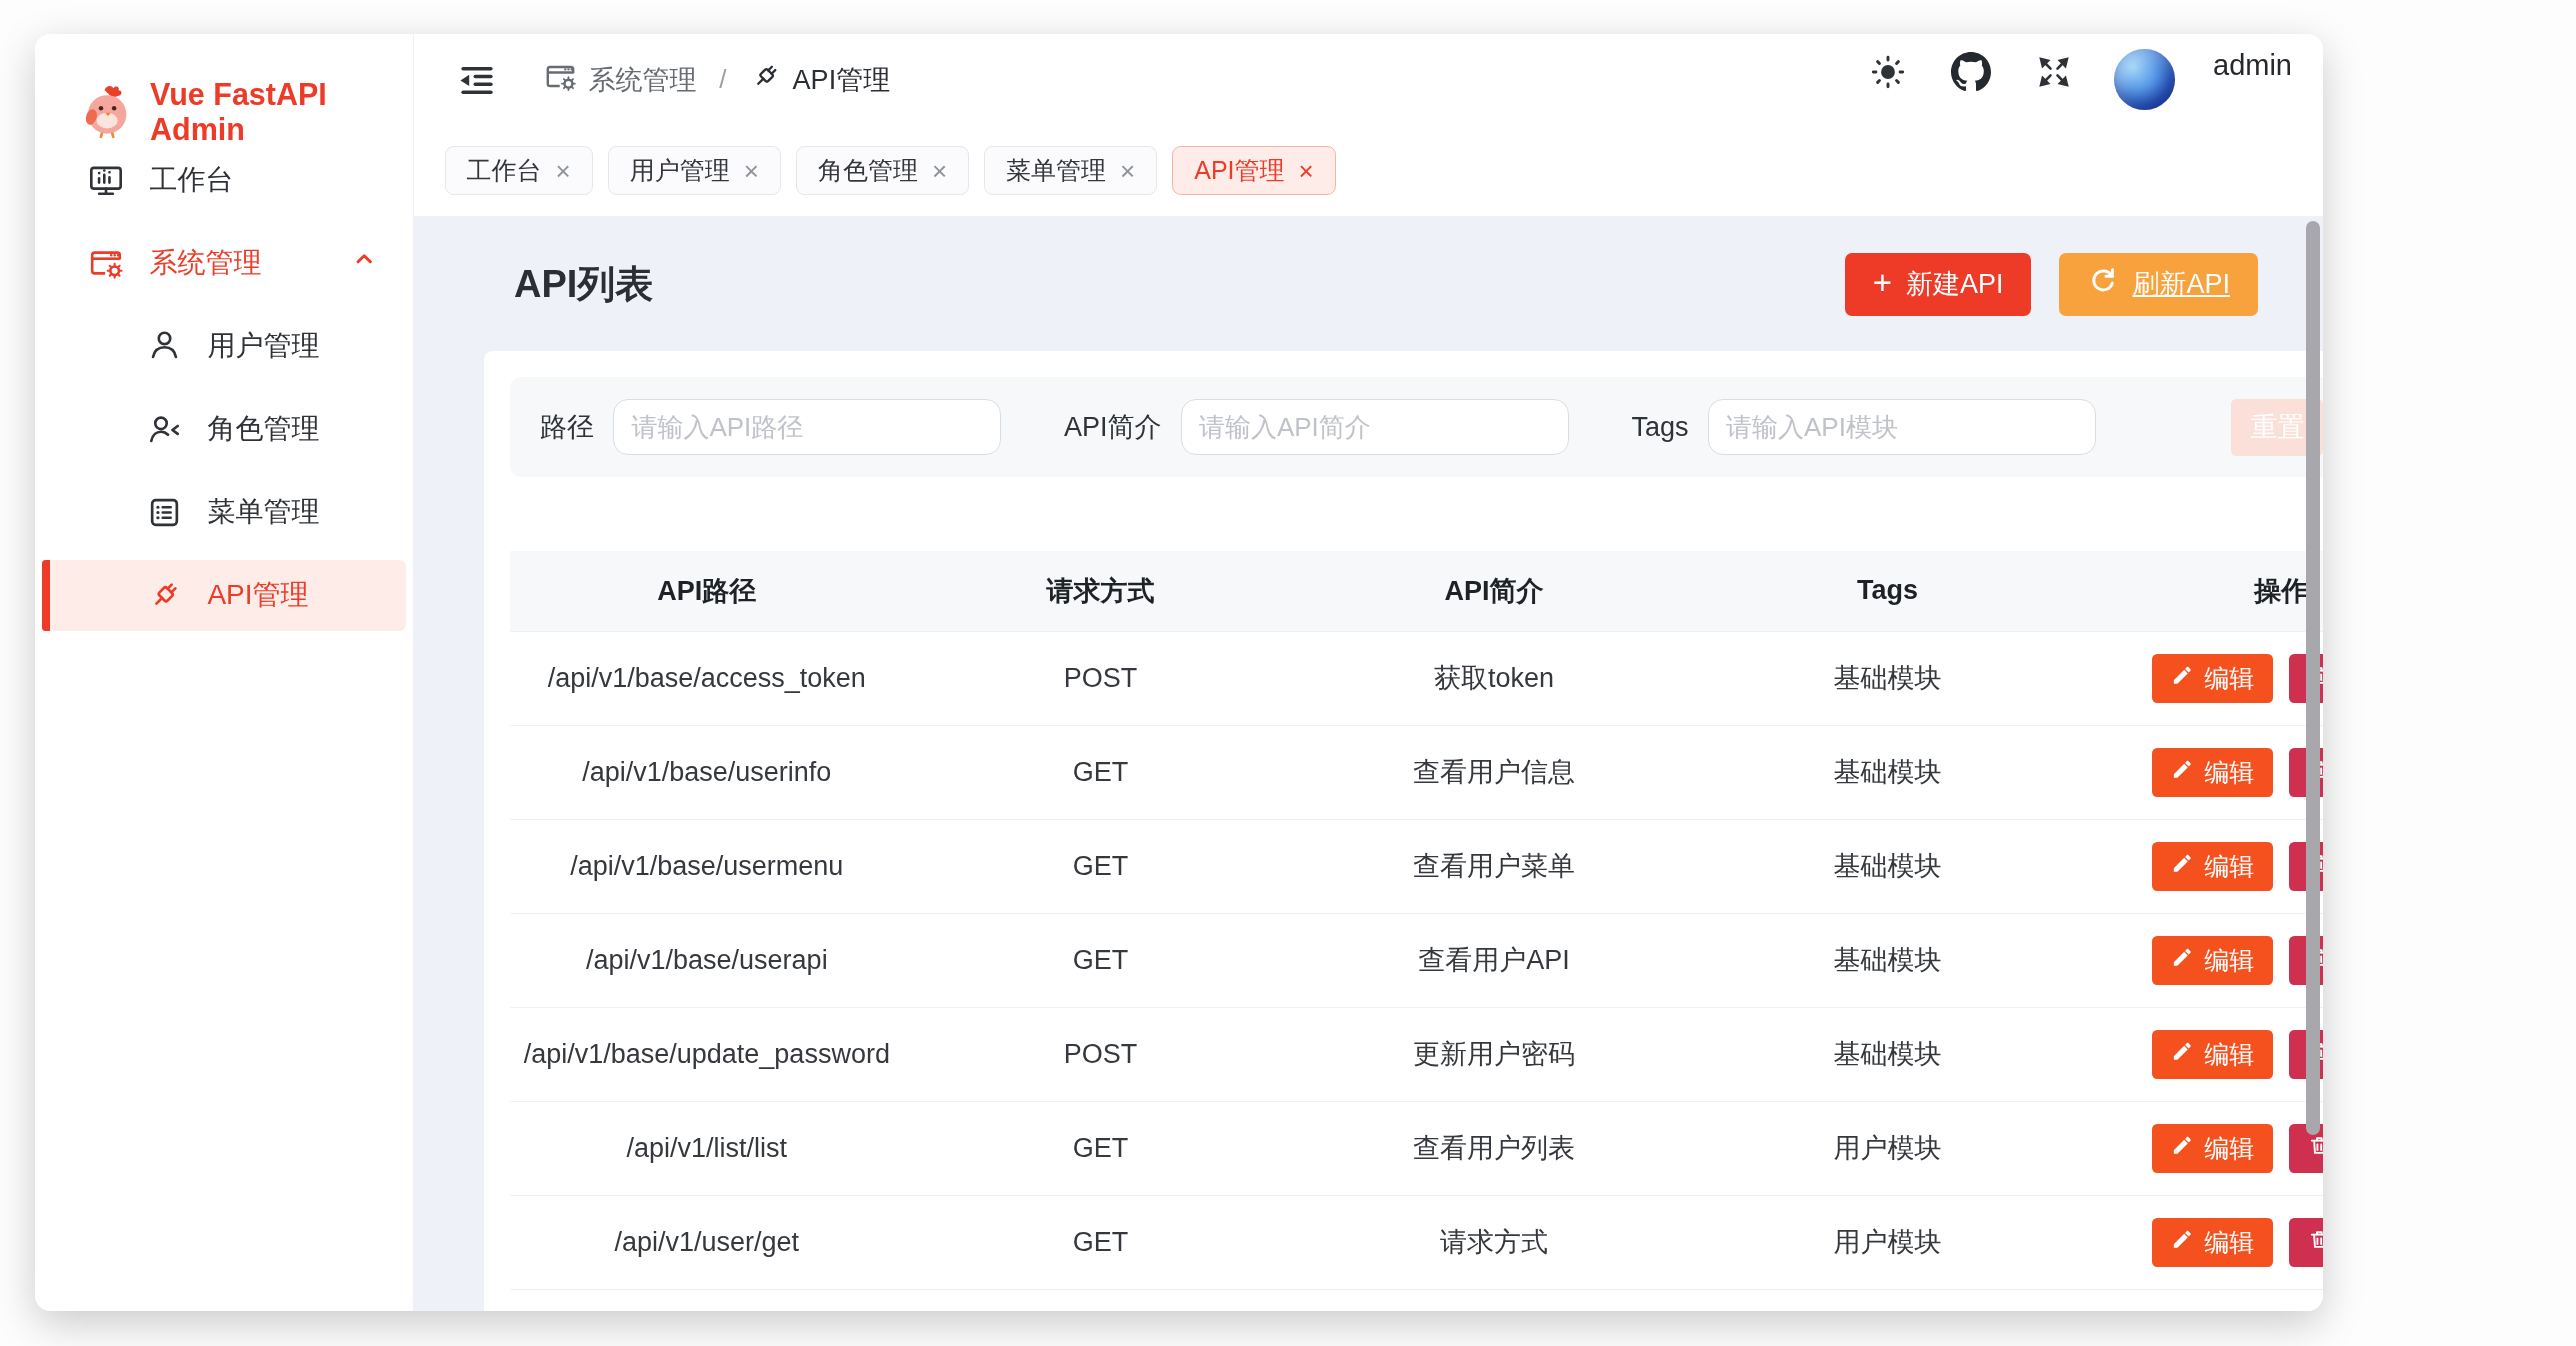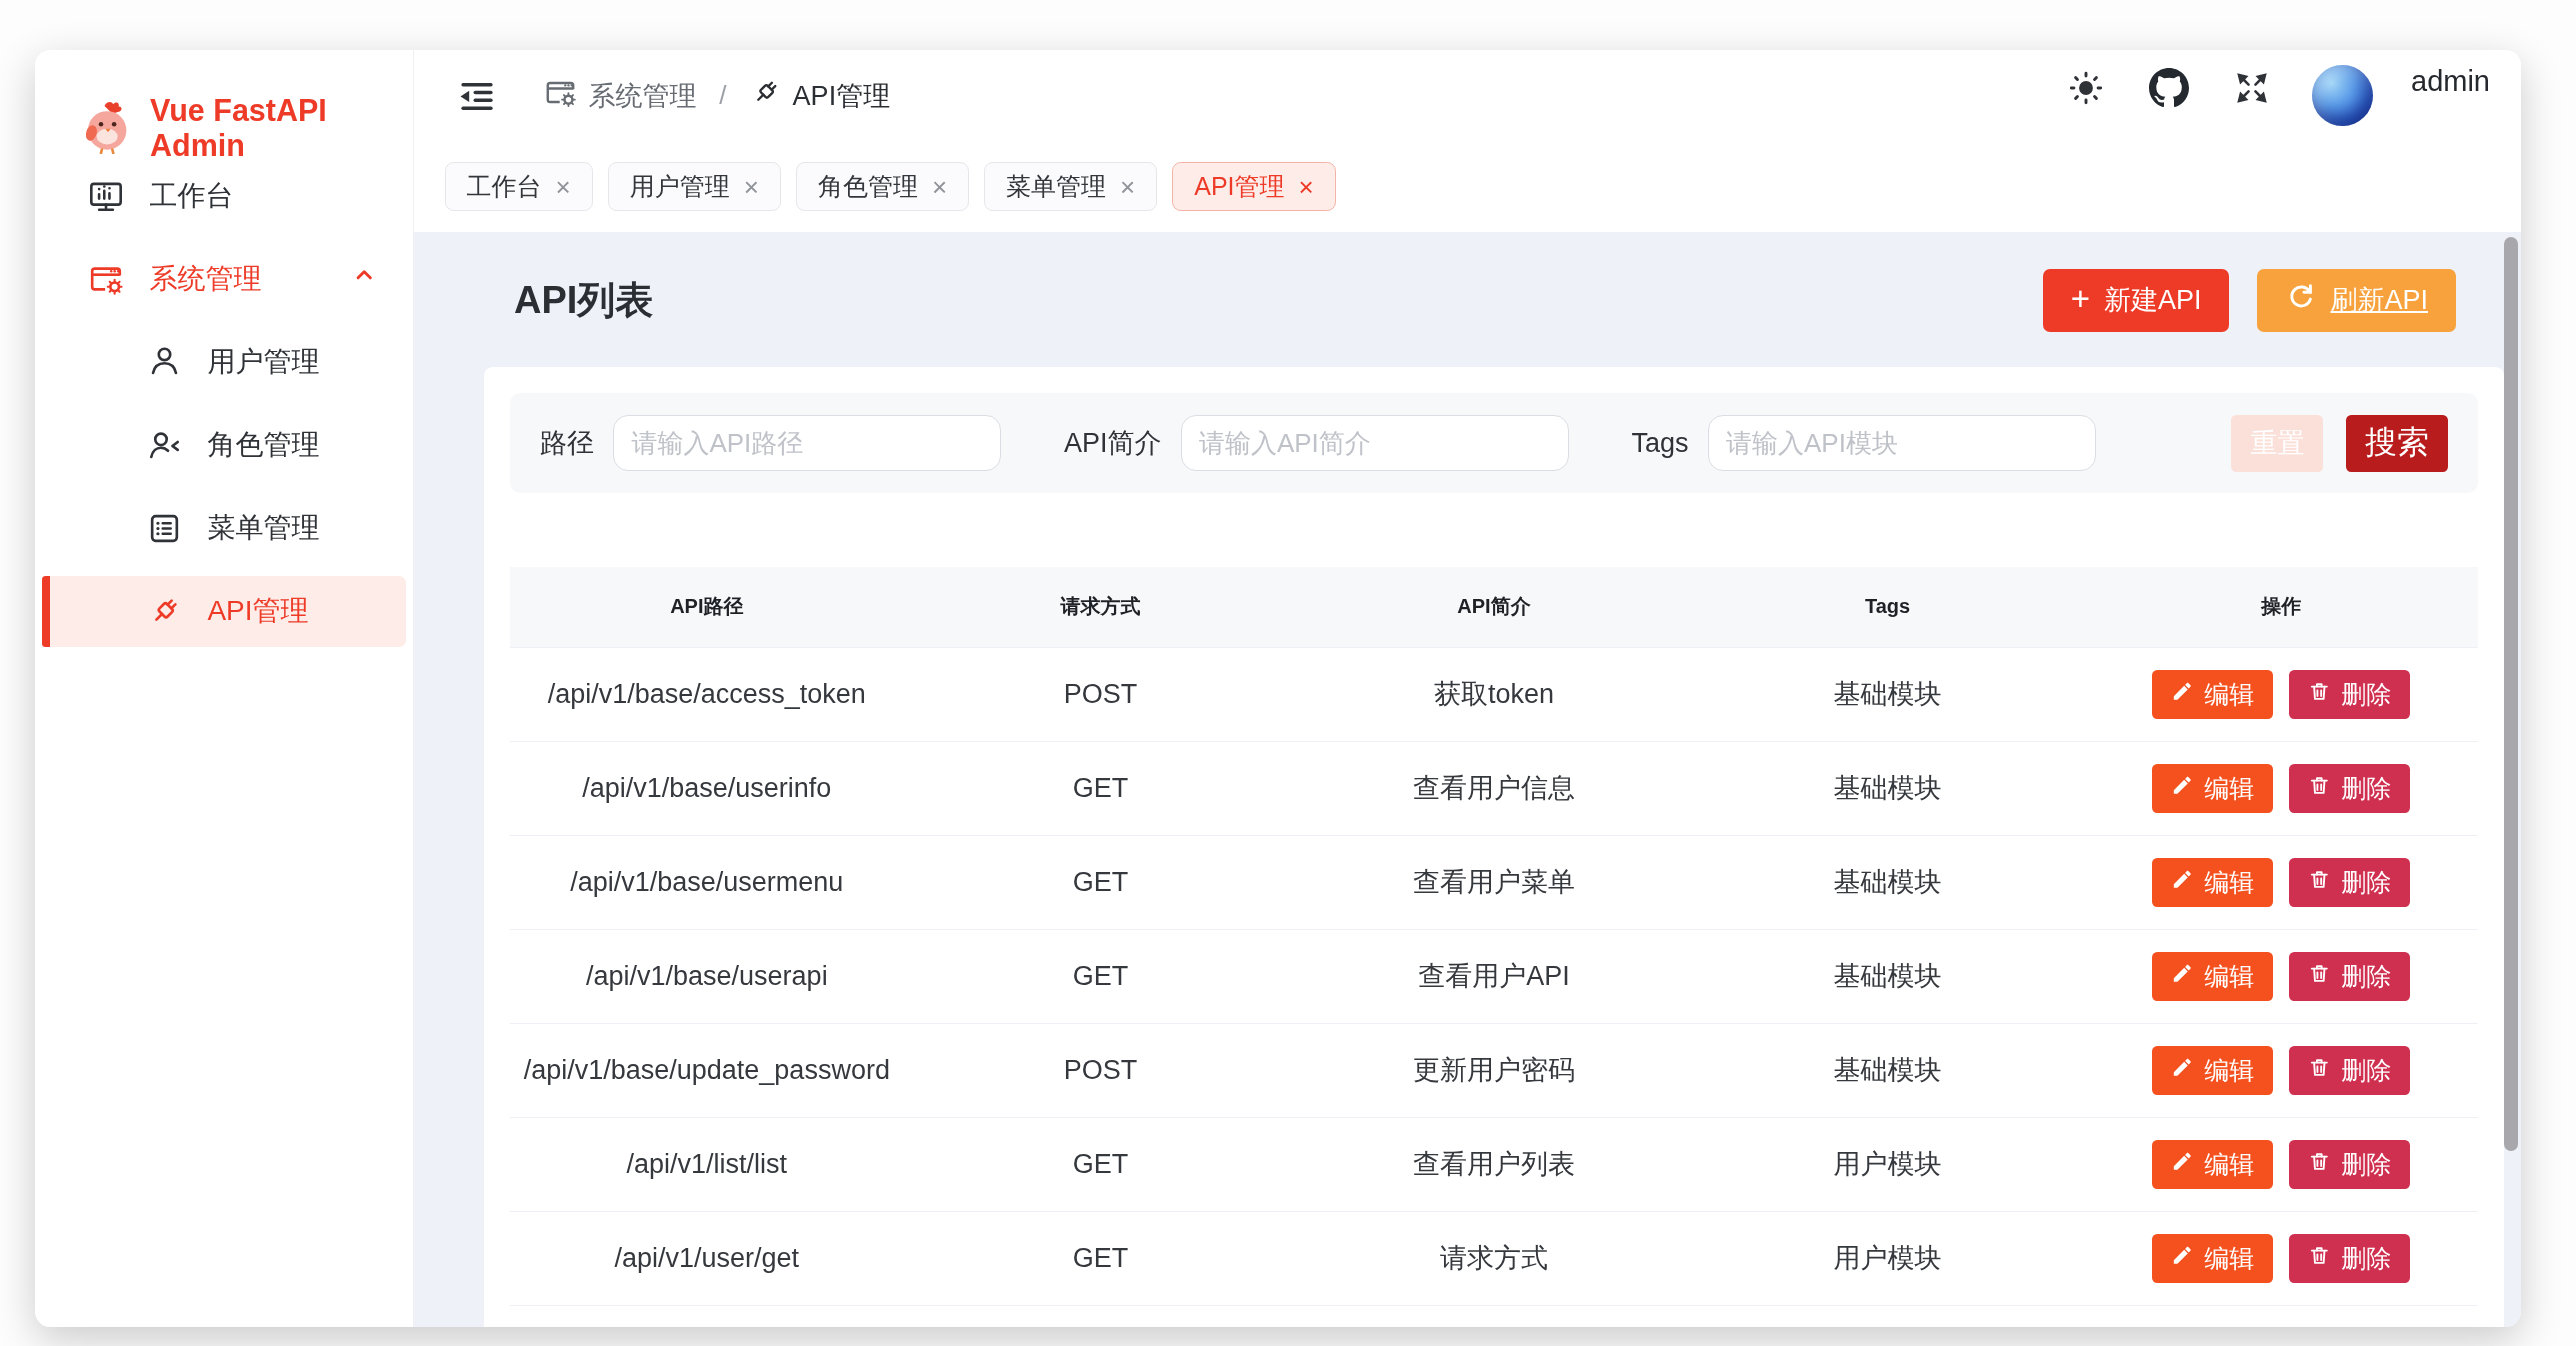--- a/index.html
+++ b/index.html
@@ -1,20 +1,20 @@
 <!DOCTYPE html>
 <html style="font-size:14px"><head>
 <meta charset="utf-8">
 <style>
   html,body{margin:0;padding:0;width:2576px;height:1346px;overflow:hidden;background:#fdfdfd;
     font-family:"Liberation Sans","DejaVu Sans",sans-serif;color:#333;}
   *{box-sizing:border-box;}
 
-  .window{position:absolute;left:35px;top:34px;width:2486px;height:1277px;background:#fff;
-    border-radius:15.7px;box-shadow:0 12.2px 42px rgba(0,0,0,.20);overflow:hidden;display:flex;margin-top:16px;}
+  .window{position:absolute;left:35px;top:34px;width:2288px;height:1277px;background:#fff;
+    border-radius:15.7px;box-shadow:0 12.2px 42px rgba(0,0,0,.20);overflow:hidden;display:flex;}
 
   
   .sidebar{width:379px;flex:0 0 379px;background:#fff;border-right:0.9px solid #eef0f3;position:relative;}
   .logo{display:flex;align-items:center;gap:14px;padding:45px 0 0 45px;height:110px;}
   .logo-title{font-size:30.5px;font-weight:800;color:#ee3b28;letter-spacing:0;}
   .menu{padding:0 7px;}
   .menu-item{height:71px;margin-bottom:12.2px;display:flex;align-items:center;gap:24.4px;
     padding-left:45px;border-radius:7px;font-size:28px;color:#2f3237;cursor:pointer;position:relative;}
   .menu-item .mi-icon{width:38px;height:38px;flex:0 0 38px;display:flex;align-items:center;justify-content:center;}
   .menu-item.sub{padding-left:103px;}
@@ -66,21 +66,21 @@
   .f-label{font-size:27px;color:#2f3237;white-space:nowrap;}
   .f-input{width:388px;height:56px;margin-left:19px;border:0.9px solid #dadde3;border-radius:15px;
     background:#fff;font-size:26px;color:#333;padding:0 17.4px;outline:none;font-family:inherit;}
   .f-input::placeholder{color:#bfc2c8;}
   .f-gap{width:63px;flex:0 0 63px;}
   .f-spacer{flex:1;}
   .btn-reset{height:57px;padding:0 24.4px;background:#fbe0da;color:#ee3b28;border-radius:7px;font-size:27px;}
   .btn-search{height:57px;padding:0 24.4px;background:#ee3b28;color:#fff;border-radius:7px;font-size:27px;margin-left:22.6px;}
 
   table.api{width:100%;border-collapse:collapse;table-layout:fixed;}
-  table.api th{height:80px;background:#f7f8fa;font-size:20px;font-weight:700;color:#1e2125;
+  table.api th{height:80px;background:#f7f8fa;font-size:27px;font-weight:700;color:#1e2125;
     border-bottom:0.9px solid #efeff5;text-align:center;}
   table.api td{height:94px;font-size:27px;color:#35383d;text-align:center;border-bottom:0.9px solid #efeff5;
     white-space:nowrap;overflow:hidden;}
   .ops{display:flex;justify-content:center;gap:15.7px;}
   .btn-mini{height:49px;display:inline-flex;align-items:center;gap:10.5px;padding:0 19px;border:none;
     border-radius:5.2px;font-size:25px;color:#fff;cursor:pointer;font-family:inherit;}
   .btn-edit{background:#f4511e;}
   .btn-del{background:#d03050;}
 
   .scroll-thumb{position:absolute;right:3.5px;top:5.2px;width:14px;height:914px;border-radius:7px;

